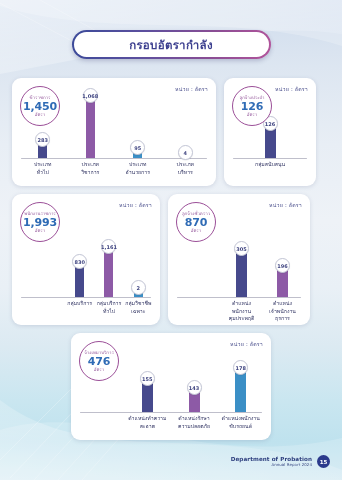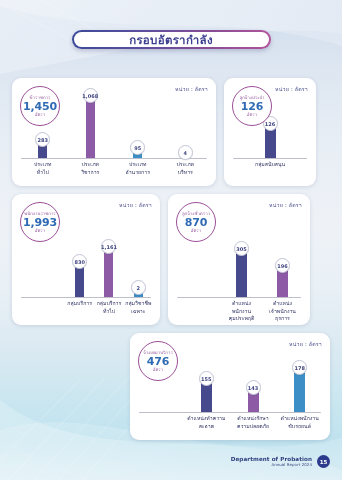--- a/index.html
+++ b/index.html
@@ -47,21 +47,21 @@
     position: absolute;
     top: 30px;
     left: 0;
     width: 342px;
     display: flex;
     justify-content: center;
   }
   .title-pill {
     position: relative;
     width: 199px;
-    height: 19px;
+    height: 29px;
     border-radius: 15px;
     padding: 2px;
     background: linear-gradient(100deg, #3b4a99 0%, #5b4f9e 35%, #8a4d94 70%, #b2549b 100%);
     box-shadow: 0 2px 4px rgba(60,60,110,.25);
     text-align: center;
   }
   .title-inner {
     width: 100%;
     height: 100%;
     border-radius: 13px;
@@ -83,21 +83,21 @@
     position: absolute;
     top: 78px;
     left: 12px;
     width: 318px;
   }
   .row {
     display: flex;
     gap: 8px;
     margin-bottom: 8px;
   }
-  .row.center { justify-content: flex-end; margin-top: 8px; }
+  .row.center { justify-content: center; margin-top: 8px; }
 
   .card {
     background: #ffffff;
     border-radius: 9px;
     box-shadow: 0 1px 4px rgba(90,100,140,.20);
     position: relative;
     padding: 7px 7px 6px 7px;
   }
   .card.w-wide  { width: 204px; height: 108px; }
   .card.w-narrow{ width: 92px; height: 108px; }

